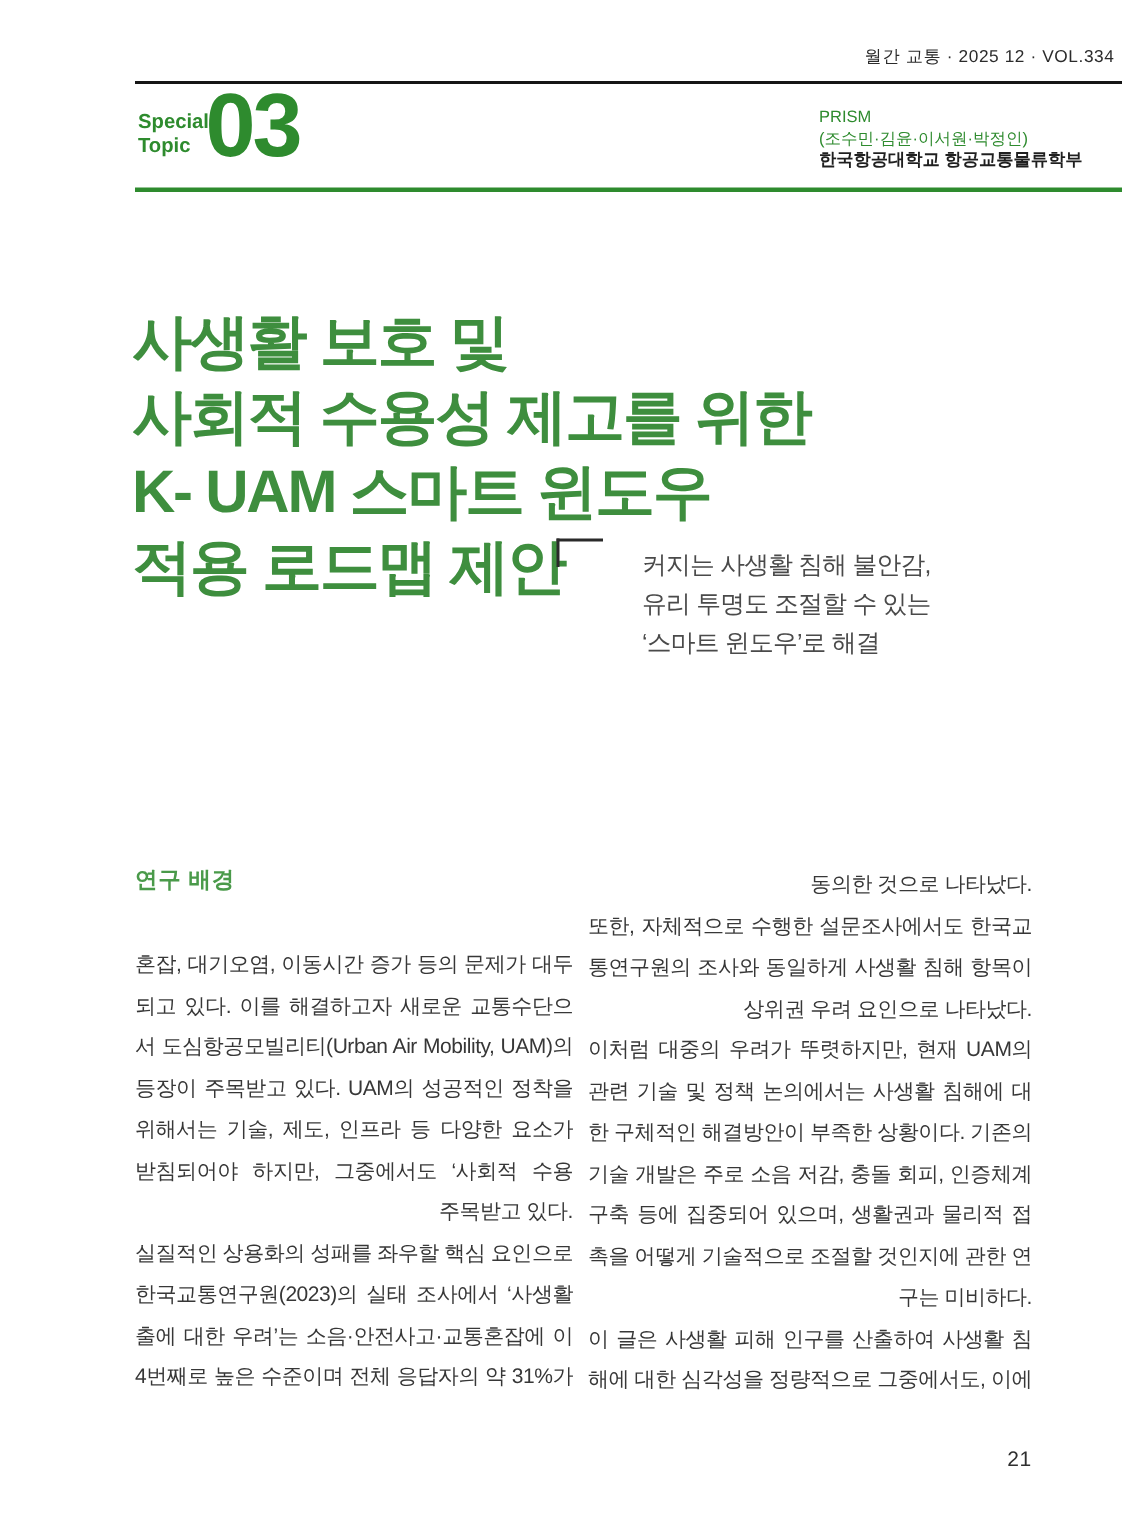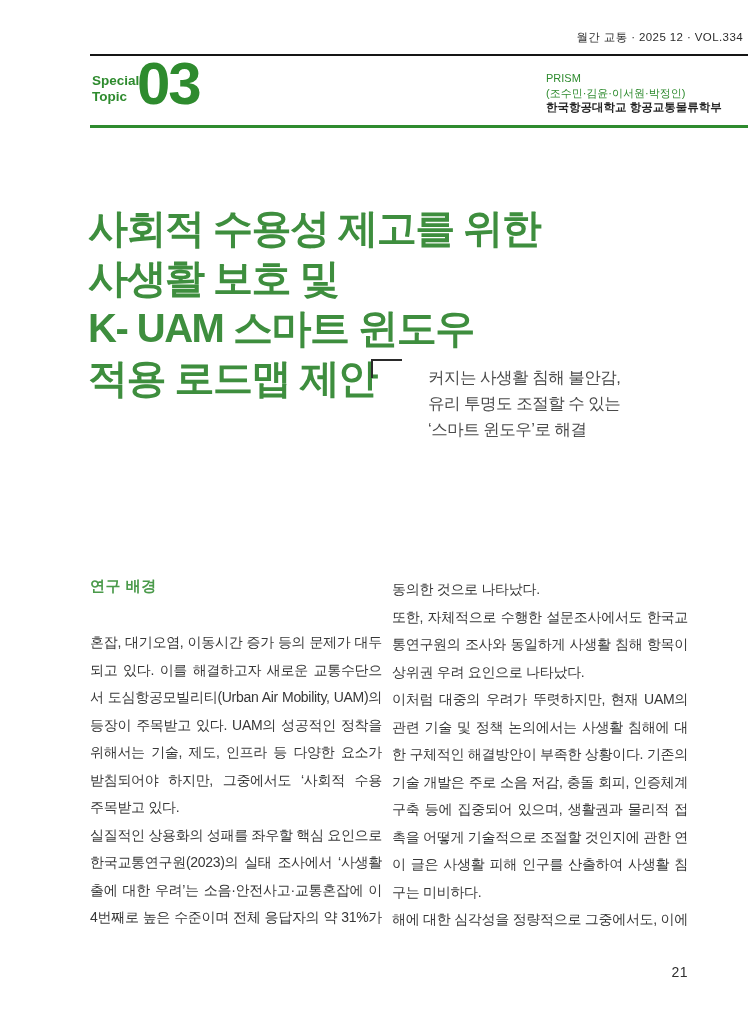--- a/index.html
+++ b/index.html
@@ -53,21 +53,21 @@
   }
   .subtitle .sub-line{white-space:nowrap;}
   .section-heading{
     top:577px;left:90px;font-size:15px;letter-spacing:.5px;
     color:var(--heading-green);
   }
   .column{color:var(--body-text);font-size:14px;letter-spacing:-0.3px;}
   .col-left{top:629px;left:90px;width:292px;}
   .col-right{top:576px;left:392px;width:296px;}
   .body-line{
-    height:27.5px;line-height:27.5px;overflow:hidden;text-align:left;
+    height:27.5px;line-height:27.5px;overflow:hidden;text-align:right;
   }
   .body-line.justified{text-align:justify;text-align-last:justify;}
   .page-number{
     top:964px;left:600px;width:88px;text-align:right;
     font-size:14px;color:#2f2f2f;letter-spacing:.5px;
   }
 </style>
 </head>
 <body>
 
@@ -83,22 +83,22 @@
 
 <div class="abs byline">
   <div class="program">PRISM</div>
   <div class="authors">(조수민·김윤·이서원·박정인)</div>
   <div class="affiliation">한국항공대학교 항공교통물류학부</div>
 </div>
 
 <div class="abs rule-green"></div>
 
 <h1 class="abs article-title">
+    <div class="title-line">사생활 보호 및</div>
     <div class="title-line">사회적 수용성 제고를 위한</div>
-    <div class="title-line">사생활 보호 및</div>
     <div class="title-line">K- UAM 스마트 윈도우</div>
     <div class="title-line">적용 로드맵 제안</div>
   </h1>
 
 <div class="abs subtitle-bracket"></div>
 <div class="abs subtitle">
     <div class="sub-line">커지는 사생활 침해 불안감,</div>
     <div class="sub-line">유리 투명도 조절할 수 있는</div>
     <div class="sub-line">‘스마트 윈도우’로 해결</div>
   </div>
@@ -123,18 +123,18 @@
     <div class="body-line">동의한 것으로 나타났다.</div>
     <div class="body-line justified">또한, 자체적으로 수행한 설문조사에서도 한국교</div>
     <div class="body-line justified">통연구원의 조사와 동일하게 사생활 침해 항목이</div>
     <div class="body-line">상위권 우려 요인으로 나타났다.</div>
     <div class="body-line justified">이처럼 대중의 우려가 뚜렷하지만, 현재 UAM의</div>
     <div class="body-line justified">관련 기술 및 정책 논의에서는 사생활 침해에 대</div>
     <div class="body-line justified">한 구체적인 해결방안이 부족한 상황이다. 기존의</div>
     <div class="body-line justified">기술 개발은 주로 소음 저감, 충돌 회피, 인증체계</div>
     <div class="body-line justified">구축 등에 집중되어 있으며, 생활권과 물리적 접</div>
     <div class="body-line justified">촉을 어떻게 기술적으로 조절할 것인지에 관한 연</div>
+    <div class="body-line">구는 미비하다.</div>
     <div class="body-line justified">이 글은 사생활 피해 인구를 산출하여 사생활 침</div>
-    <div class="body-line">구는 미비하다.</div>
     <div class="body-line justified">해에 대한 심각성을 정량적으로 그중에서도, 이에</div>
   </div>
 
 <div class="abs page-number">21</div>
 
 </body></html>

